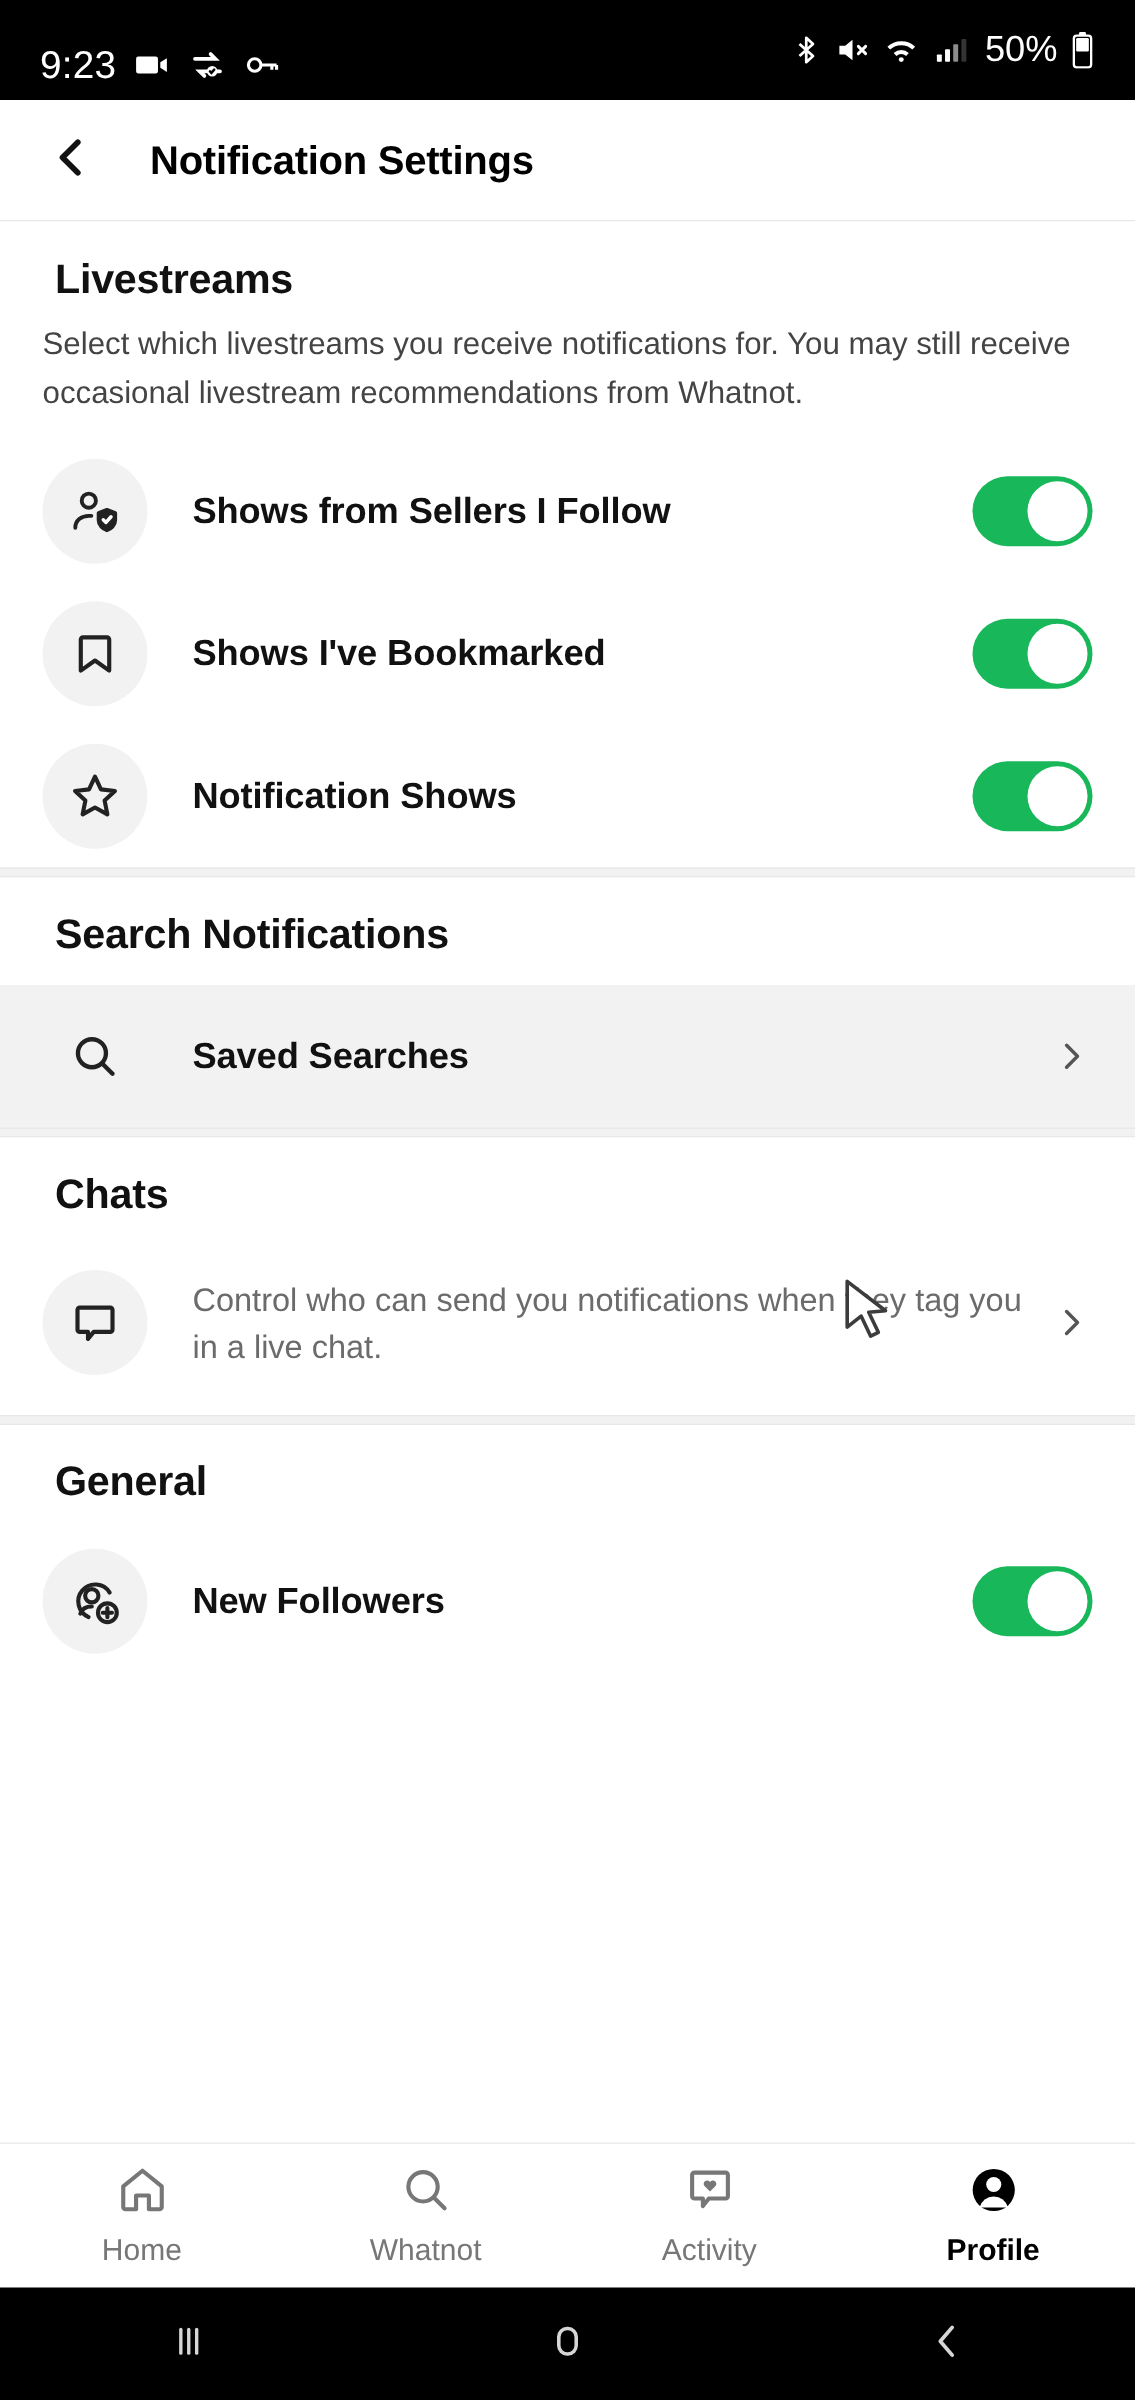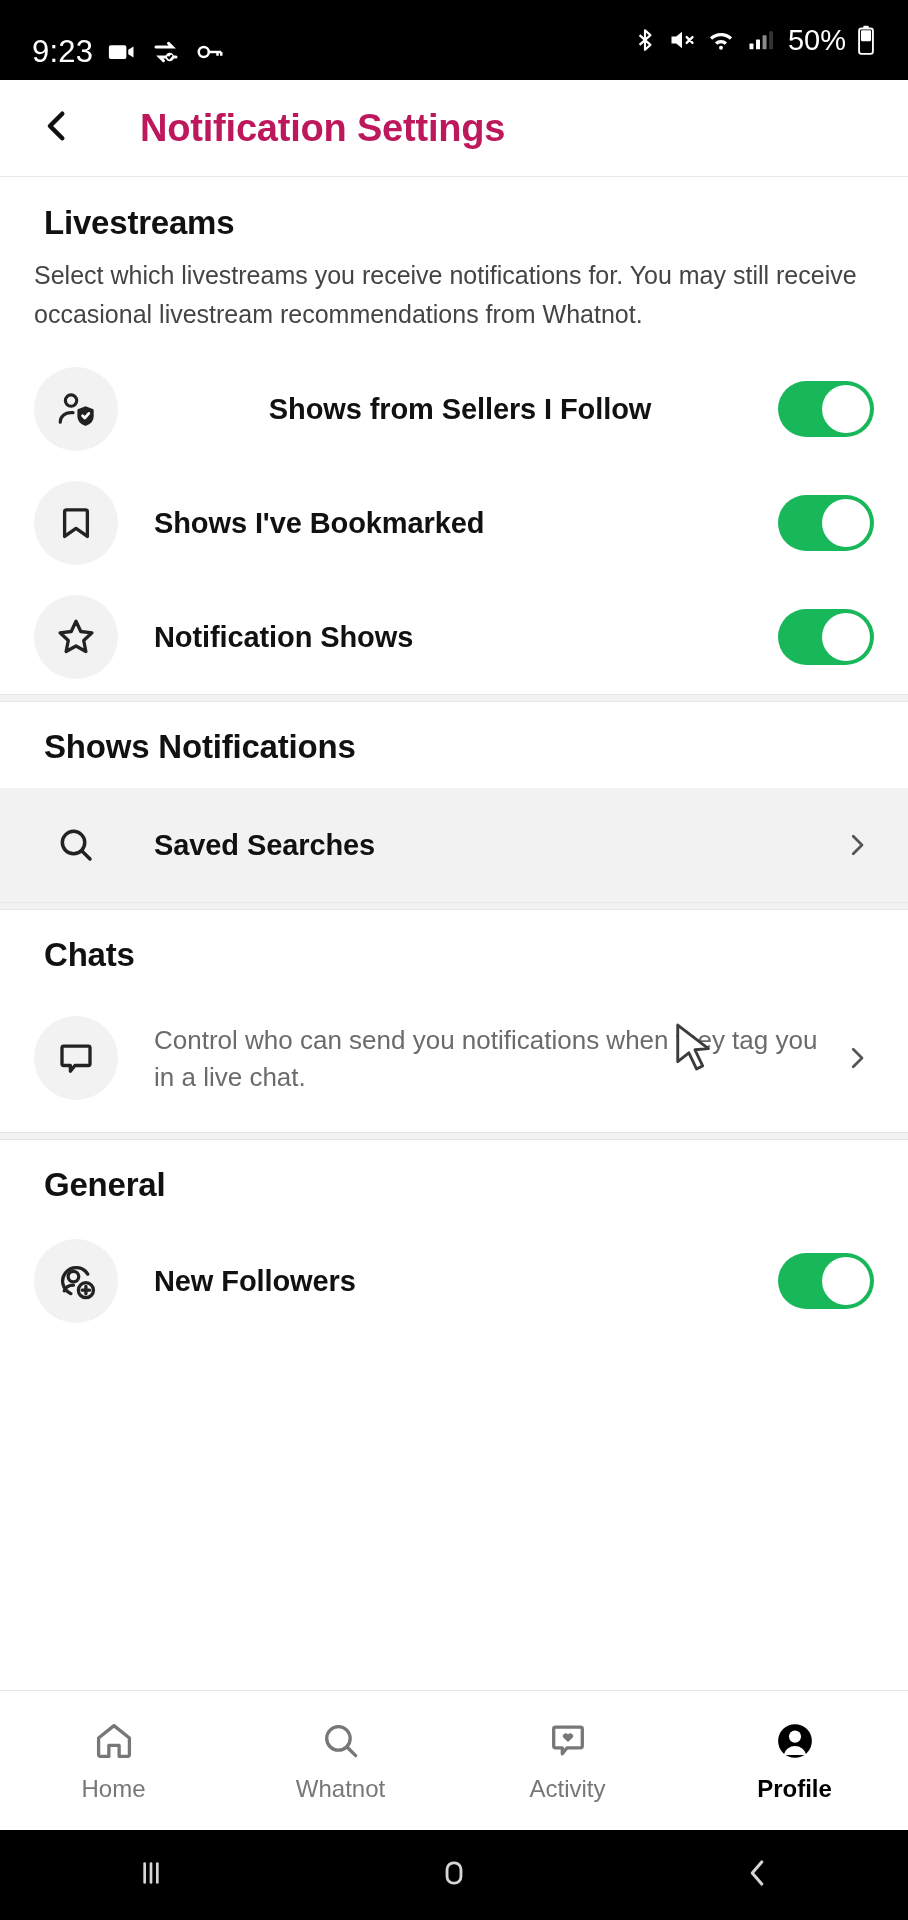--- a/index.html
+++ b/index.html
@@ -22,21 +22,21 @@
   .sb-time{ font-size:31px; font-weight:400; letter-spacing:.2px; }
   .sb-pct{ font-size:29px; font-weight:400; margin-left:4px; }
   .sb-ico{ display:inline-flex; align-items:center; }
 
   
   .app-header{
     height:97px; background:#fff; display:flex; align-items:center;
     padding:0 34px; gap:40px; border-bottom:1px solid #e8e8e8;
   }
   .back-btn{ width:46px; height:46px; display:flex; align-items:center; justify-content:center; cursor:pointer; }
-  .page-title{ font-size:38px; font-weight:700; color:#be185d; letter-spacing:-.2px;margin-left:20px; }
+  .page-title{ font-size:32px; font-weight:700; color:#000000; letter-spacing:-.2px; }
 
   
   .content{
     position:absolute; top:178px; left:0; right:0; bottom:210px;
     background:#fff; overflow:hidden;
   }
   .section{ background:#fff; }
   .sec-divider{ height:8px; background:#f2f2f2; border-top:1px solid #e6e6e6; border-bottom:1px solid #e6e6e6;}
 
   .sec-title{
@@ -72,21 +72,21 @@
   }
   .toggle .knob{
     position:absolute; top:4px; left:44px; width:48px; height:48px;
     border-radius:50%; background:#fff;
   }
 
   .chev{ width:34px; height:34px; display:flex; align-items:center; justify-content:center; }
 
   
   .bottom-nav{
-    position:absolute; left:0; right:0; bottom:90px; height:140px;
+    position:absolute; left:0; right:0; bottom:90px; height:116px;
     background:#fff; border-top:1px solid #e6e6e6;
     display:flex; align-items:center;
   }
   .nav-item{
     flex:1 1 0; display:flex; flex-direction:column; align-items:center;
     gap:8px; cursor:pointer;
   }
   .nav-label{ font-size:24px; color:#777; }
   .nav-item.active .nav-label{ color:#000; font-weight:700; }
 
@@ -178,21 +178,21 @@
   </div>
   <div class="page-title">Notification Settings</div>
 </div>
 
 <div class="content">
 
   <div class="section">
     <div class="sec-title">Livestreams</div>
     <div class="sec-desc">Select which livestreams you receive notifications for. You may still receive occasional livestream recommendations from Whatnot.</div>
 
-    <div class="row" style="margin-top:18px;text-align:center;">
+    <div class="row" style="margin-top:18px;">
       <div class="row-ico">
         <svg width="44" height="44" viewBox="0 0 24 24" fill="none" stroke="#222" stroke-width="1.7" stroke-linecap="round" stroke-linejoin="round">
           <circle cx="9.3" cy="7.4" r="3.1"></circle>
           <path d="M3.4 19.2c0-3.2 2.6-5.2 5.9-5.2h1.1"></path>
           <path d="M17.2 11.4l3.6 1.4v3.1c0 2.3-1.9 3.8-3.6 4.4-1.7-.6-3.6-2.1-3.6-4.4v-3.1l3.6-1.4z" fill="#222" stroke="#222"></path>
           <polyline points="15.6,15.7 16.8,16.9 19,14.4" stroke="#fff" stroke-width="1.5"></polyline>
         </svg>
       </div>
       <div class="row-body">
         <div class="row-label">Shows from Sellers I Follow</div>
@@ -233,21 +233,21 @@
         <div class="toggle">
             <div class="knob"></div>
           </div>
       </div>
     </div>
   </div>
 
   <div class="sec-divider"></div>
 
   <div class="section">
-    <div class="sec-title" style="padding-bottom:22px;">Shows Notifications</div>
+    <div class="sec-title" style="padding-bottom:22px;">Search Notifications</div>
     <div class="row hover">
       <div class="row-ico">
         <svg width="42" height="42" viewBox="0 0 24 24" fill="none" stroke="#222" stroke-width="2" stroke-linecap="round">
             <circle cx="10.6" cy="10.6" r="6.4"></circle>
             <line x1="15.4" y1="15.4" x2="20" y2="20"></line>
           </svg>
       </div>
       <div class="row-body">
         <div class="row-label">Saved Searches</div>
       </div>

